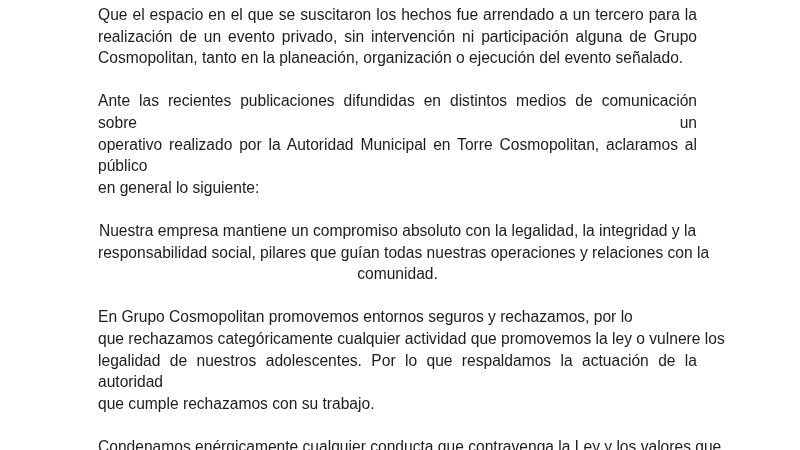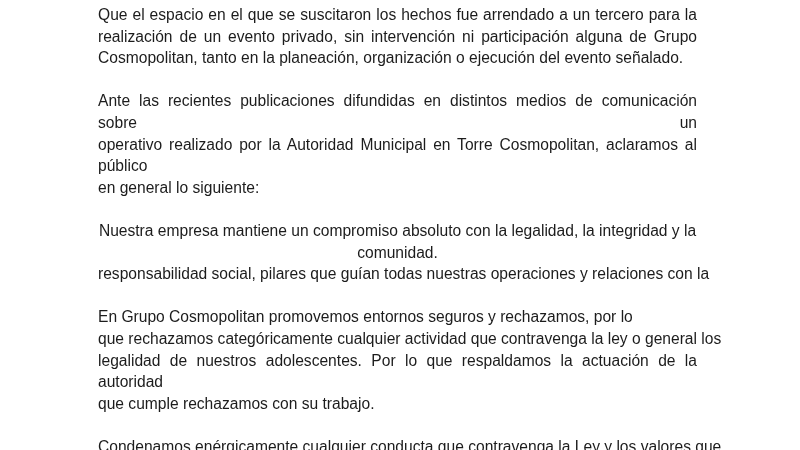--- a/index.html
+++ b/index.html
@@ -51,27 +51,27 @@
   </p>
 
   <p class="para">
     <span class="line just">Ante las recientes publicaciones difundidas en distintos medios de comunicación sobre un</span>
     <span class="line just">operativo realizado por la Autoridad Municipal en Torre Cosmopolitan, aclaramos al público</span>
     <span class="line">en general lo siguiente:</span>
   </p>
 
   <p class="para left">
     <span class="line">Nuestra empresa mantiene un compromiso absoluto con la legalidad, la integridad y la</span>
+    <span class="line">responsabilidad social, pilares que guían todas nuestras operaciones y relaciones con la</span>
     <span class="line">comunidad.</span>
-    <span class="line">responsabilidad social, pilares que guían todas nuestras operaciones y relaciones con la</span>
   </p>
 
   <p class="para">
     <span class="line">En Grupo Cosmopolitan promovemos entornos seguros y rechazamos, por lo</span>
-    <span class="line">que rechazamos categóricamente cualquier actividad que contravenga la ley o general los</span>
+    <span class="line">que rechazamos categóricamente cualquier actividad que promovemos la ley o vulnere los</span>
     <span class="line just">legalidad de nuestros adolescentes. Por lo que respaldamos la actuación de la autoridad</span>
     <span class="line">que cumple rechazamos con su trabajo.</span>
   </p>
 
   <p class="para left">
     <span class="line">Condenamos enérgicamente cualquier conducta que contravenga la Ley y los valores que</span>
 
   </p>
 
 </div>

